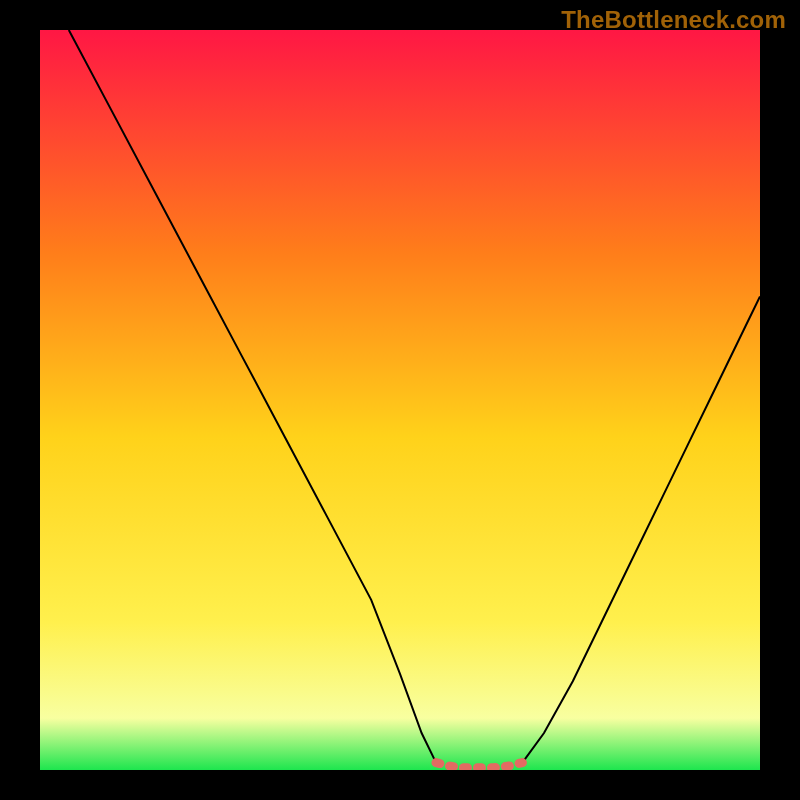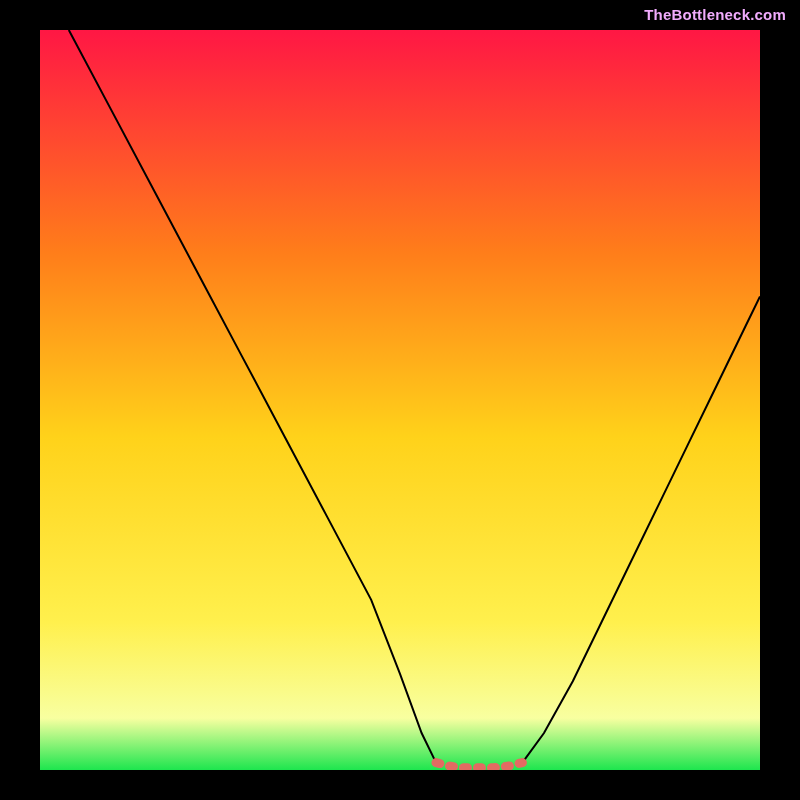--- a/index.html
+++ b/index.html
@@ -14,22 +14,22 @@
   .frame {
     position: relative;
     width: 800px;
     height: 800px;
     background: #000;
   }
   .watermark {
     position: absolute;
     top: 6px;
     right: 14px;
-    color: #f0abfc;
-    font-size: 15px;
+    color: #a16207;
+    font-size: 24px;
     font-weight: 600;
     letter-spacing: 0.2px;
     z-index: 3;
   }
   .plot-area {
     position: absolute;
     left: 40px;
     top: 30px;
     width: 720px;
     height: 740px;

